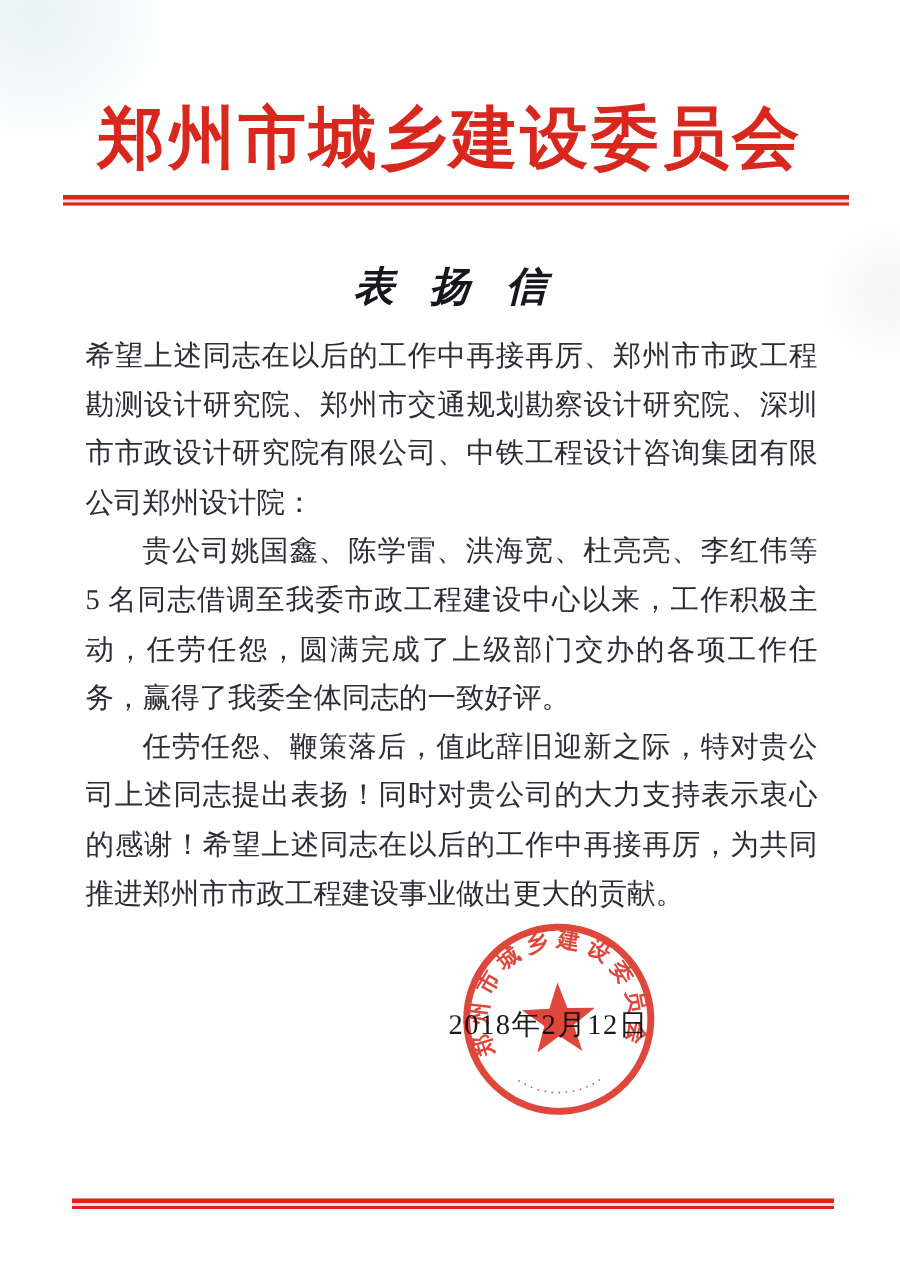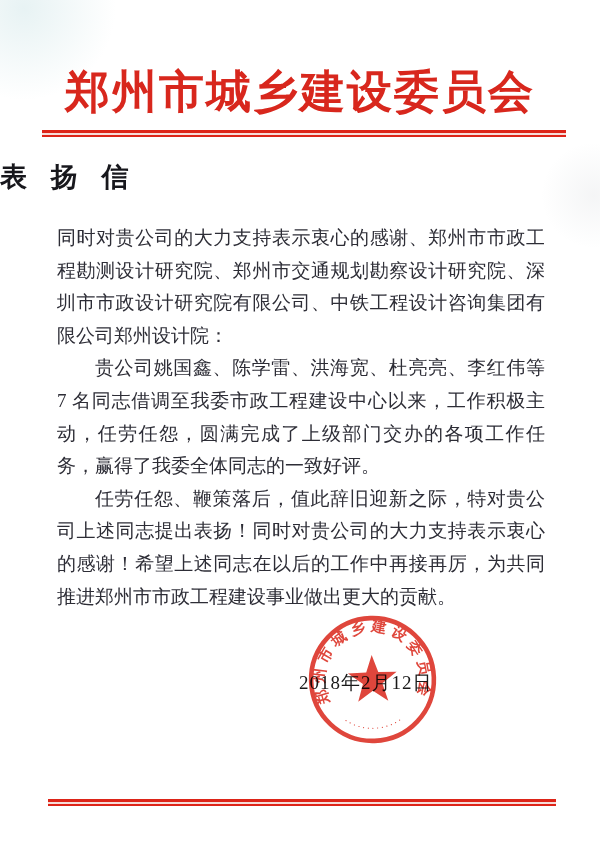--- a/index.html
+++ b/index.html
@@ -41,25 +41,27 @@
   .double-rule{
     position:absolute;
     height:2px;
     border-top:3px solid var(--rule-red,#dd2418);
     border-bottom:2px solid var(--rule-red,#dd2418);
     background:#f6dcd8;
   }
   .rule-top{top:130px;left:42px;width:524px;}
   .rule-bottom{top:799px;left:48px;width:508px;}
   .doc-title{
-    position:absolute;top:159px;left:0;right:0;
+    position:absolute;top:173px;left:0;right:0;
+    text-align:center;
     font-size:27px;font-weight:bold;
     color:#17171c;
     word-spacing:17px;
     white-space:nowrap;
+    font-style:italic;
   }
   .body-text{
     position:absolute;top:222px;left:57px;width:488px;
     font-size:19px;line-height:32.6px;
     color:var(--body-ink,#2d2d36);
     text-align:justify;
     text-justify:inter-character;
     word-break:break-all;
   }
   .body-text p{margin:0;}
@@ -99,22 +101,22 @@
 
 <div class="page">
 
   <div class="letterhead">郑州市城乡建设委员会</div>
 
   <div class="double-rule rule-top"></div>
 
   <div class="doc-title">表 扬 信</div>
 
   <div class="body-text">
-    <p>同时对贵公司的大力支持表示衷心的感谢、郑州市市政工程勘测设计研究院、郑州市交通规划勘察设计研究院、深圳市市政设计研究院有限公司、中铁工程设计咨询集团有限公司郑州设计院：</p>
-    <p class="indent">贵公司姚国鑫、陈学雷、洪海宽、杜亮亮、李红伟等 7 名同志借调至我委市政工程建设中心以来，工作积极主动，任劳任怨，圆满完成了上级部门交办的各项工作任务，赢得了我委全体同志的一致好评。</p>
+    <p>希望上述同志在以后的工作中再接再厉、郑州市市政工程勘测设计研究院、郑州市交通规划勘察设计研究院、深圳市市政设计研究院有限公司、中铁工程设计咨询集团有限公司郑州设计院：</p>
+    <p class="indent">贵公司姚国鑫、陈学雷、洪海宽、杜亮亮、李红伟等 5 名同志借调至我委市政工程建设中心以来，工作积极主动，任劳任怨，圆满完成了上级部门交办的各项工作任务，赢得了我委全体同志的一致好评。</p>
     <p class="indent">任劳任怨、鞭策落后，值此辞旧迎新之际，特对贵公司上述同志提出表扬！同时对贵公司的大力支持表示衷心的感谢！希望上述同志在以后的工作中再接再厉，为共同推进郑州市市政工程建设事业做出更大的贡献。</p>
   </div>
 
   <div class="date-line">2018年2月12日</div>
 
   <div class="seal">
     <svg viewBox="0 0 130 130" xmlns="http://www.w3.org/2000/svg">
       <defs>
         <path id="arcTop" d="M 24.3,88.5 A 47,47 0 1 1 105.7,88.5" fill="none"></path>
         <path id="arcBottom" d="M 18.6,83.7 A 50,50 0 0 0 111.4,83.7" fill="none"></path>

